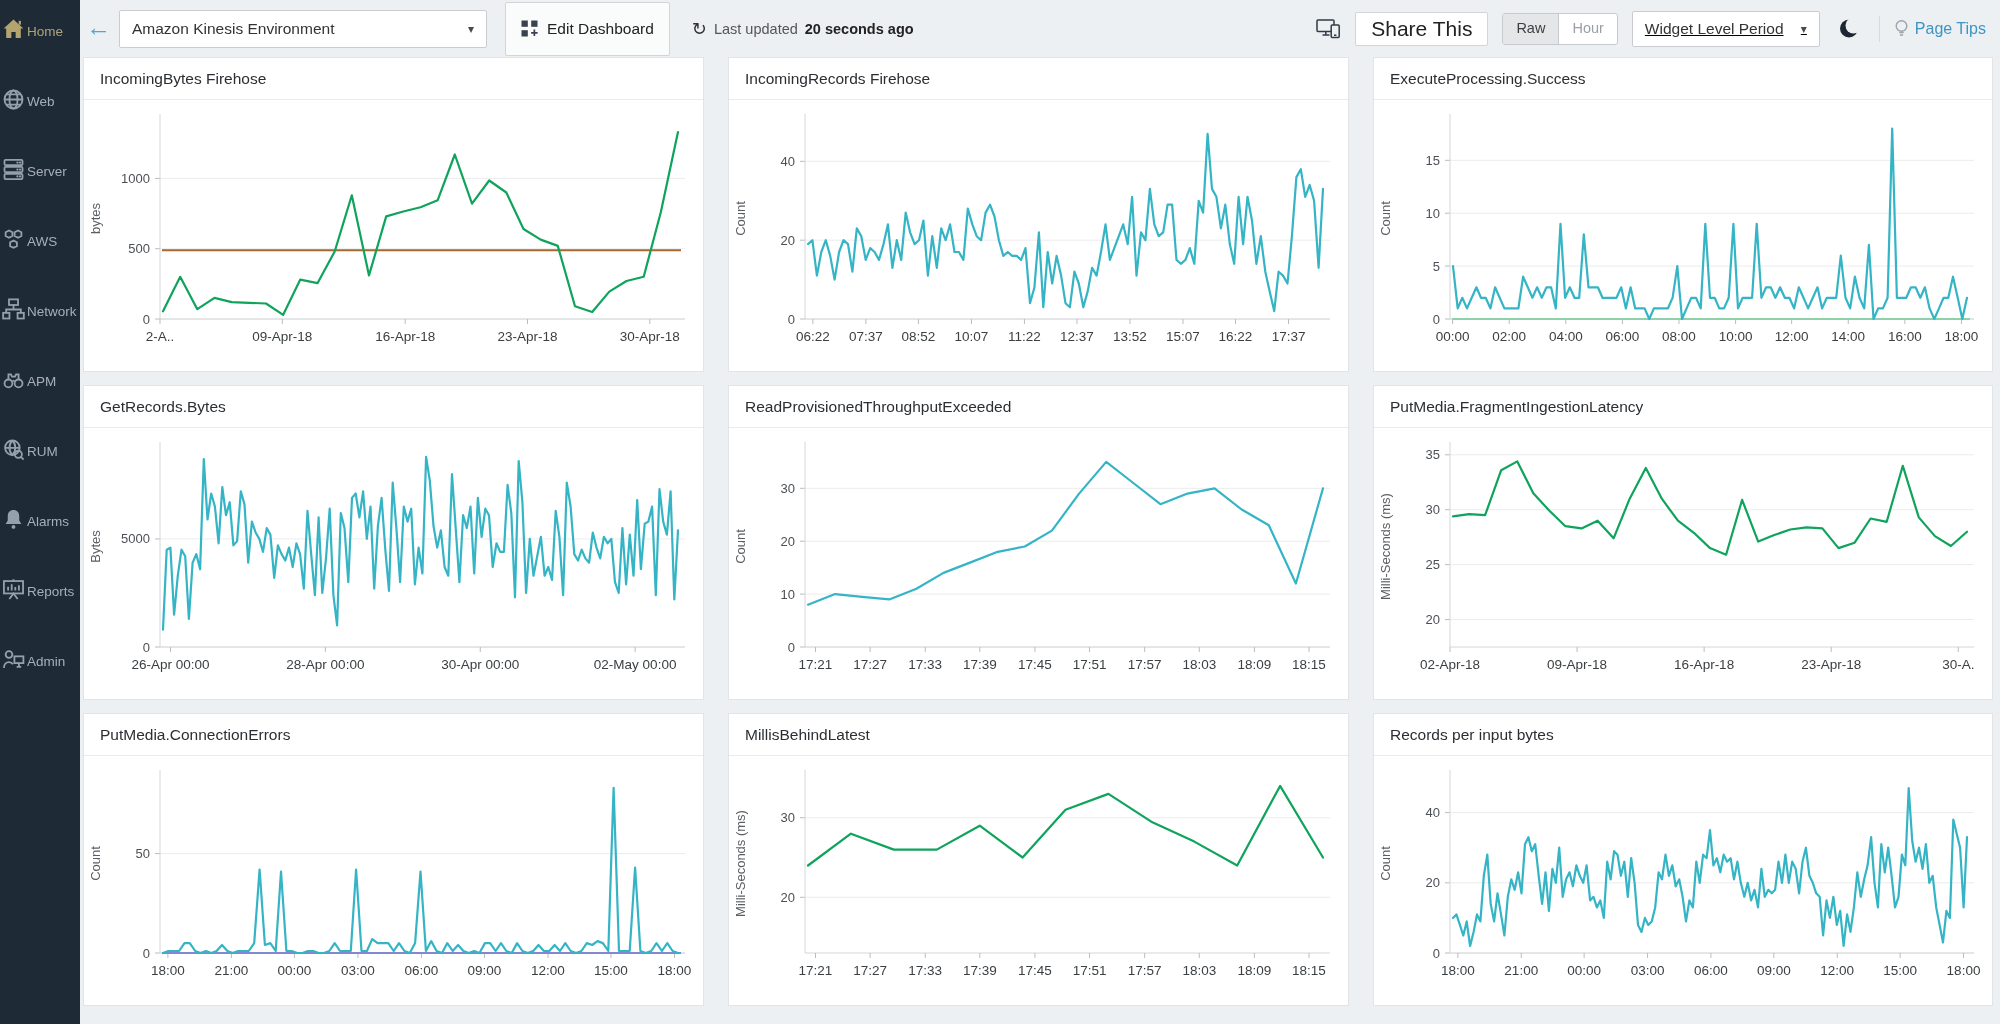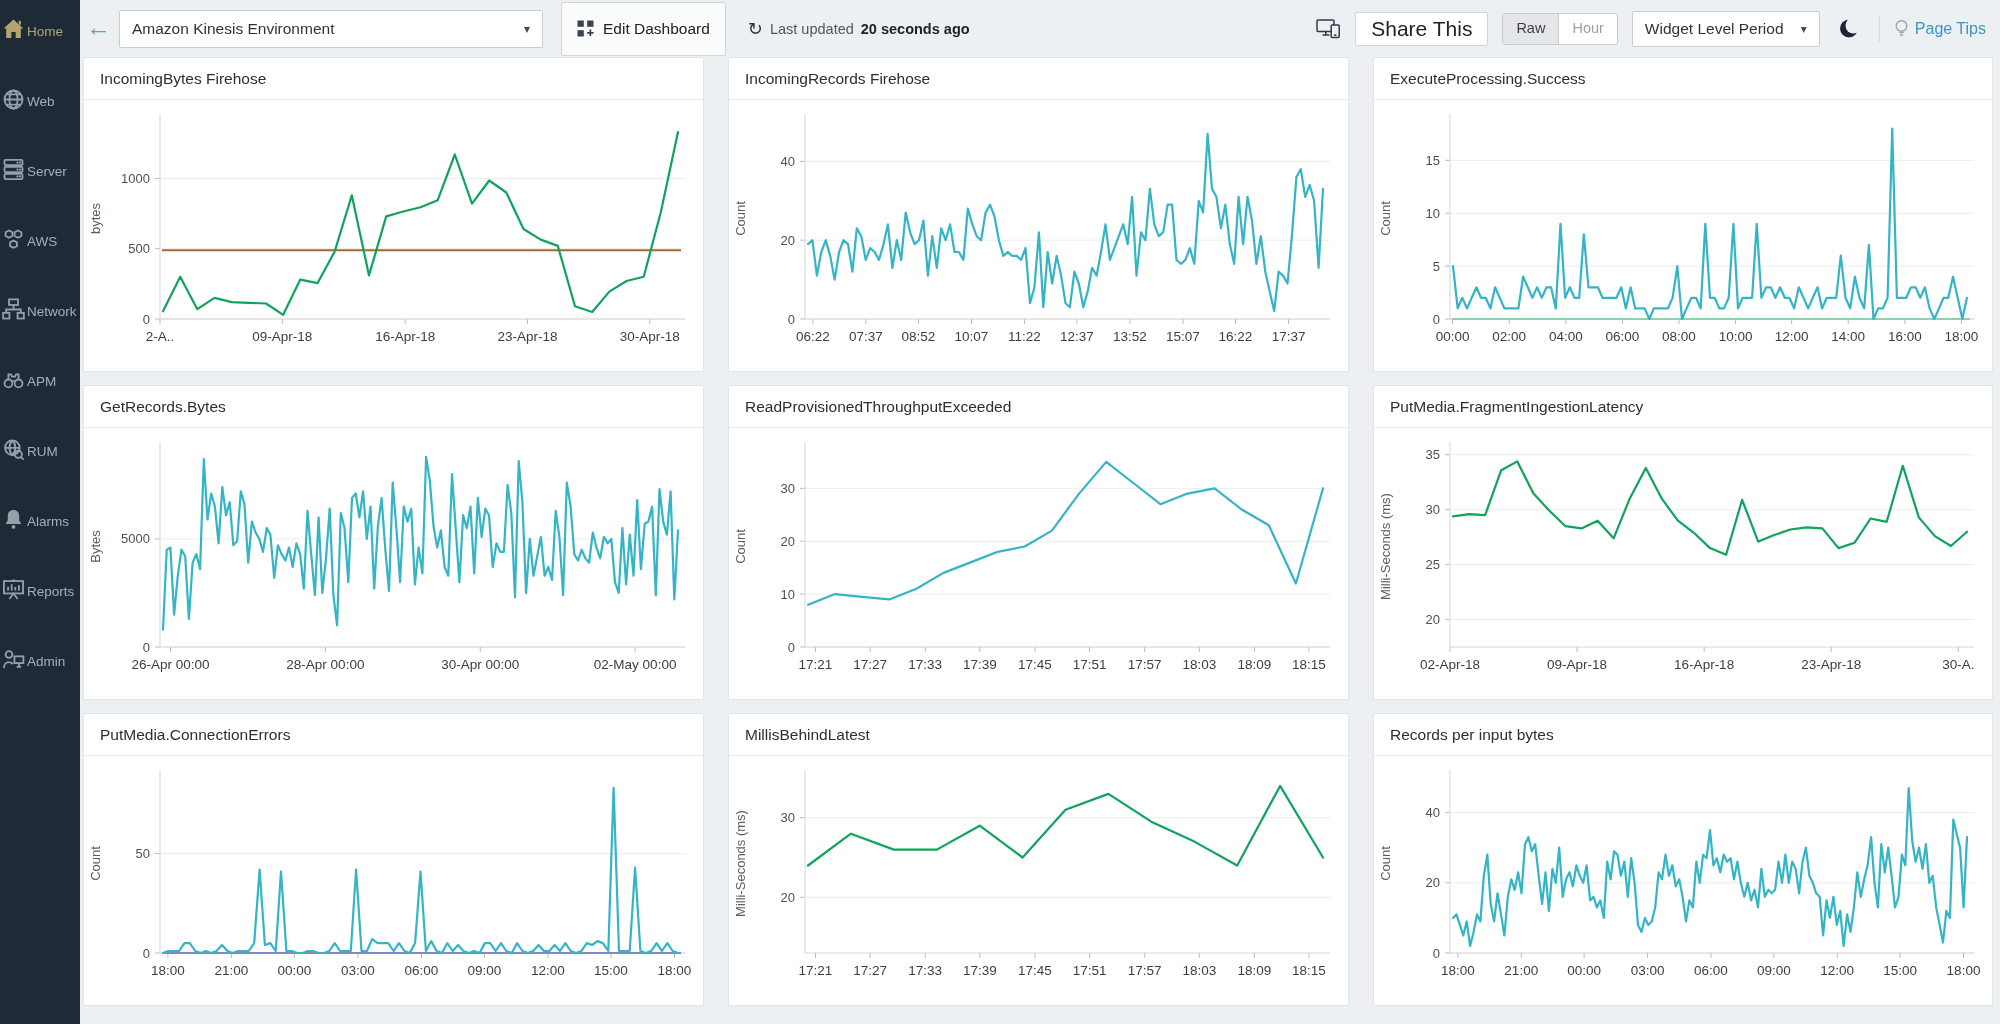--- a/index.html
+++ b/index.html
@@ -14,22 +14,22 @@
   .side-item.active .lbl { color:#aca579; }
   .side-item svg { display:block; }
   
   .main { position:absolute; left:80px; top:0; width:1920px; height:1024px; }
   .topbar { height:57px; display:flex; align-items:center; padding:0 14px 0 6px; }
   .back-arrow { font-size:25px; color:#54a4d4; margin:0 8px 2px 0; cursor:pointer; line-height:1; }
   .selectbox { background:#fff; border:1px solid #c9cdd1; border-radius:2px; height:38px;
     display:flex; align-items:center; justify-content:space-between; padding:0 12px; cursor:pointer; }
   .selectbox .val { font-size:15.5px; color:#333; }
   .caret { font-size:12px; color:#4a4a4a; margin-left:10px; }
-  .dash-select { width:424px;text-align:right; }
-  .period-select { width:188px; height:36px; }
+  .dash-select { width:368px;text-align:right; }
+  .period-select { width:188px; height:36px;text-decoration:underline; }
   .btn { background:#fafbfb; border:1px solid #d2d5d8; border-radius:2px; height:54px;
     display:flex; align-items:center; padding:0 15px; font-size:15.5px; color:#222; cursor:pointer; }
   .edit-btn { margin-left:18px; gap:9px; }
   .updated { display:flex; align-items:center; margin-left:22px; color:#555; font-size:14.5px; gap:7px; }
   .updated b { color:#222; }
   .refresh { font-size:18px; color:#333; cursor:pointer; }
   .top-right { margin-left:auto; display:flex; align-items:center; gap:14px; }
   .share-btn { height:34px; background:#fff; font-size:21px; }
   .toggle { display:flex; border:1px solid #c6cace; border-radius:3px; overflow:hidden; background:#fff; height:32px; }
   .toggle .opt { padding:6px 13px; font-size:14.5px; color:#9aa0a6; cursor:pointer; }

